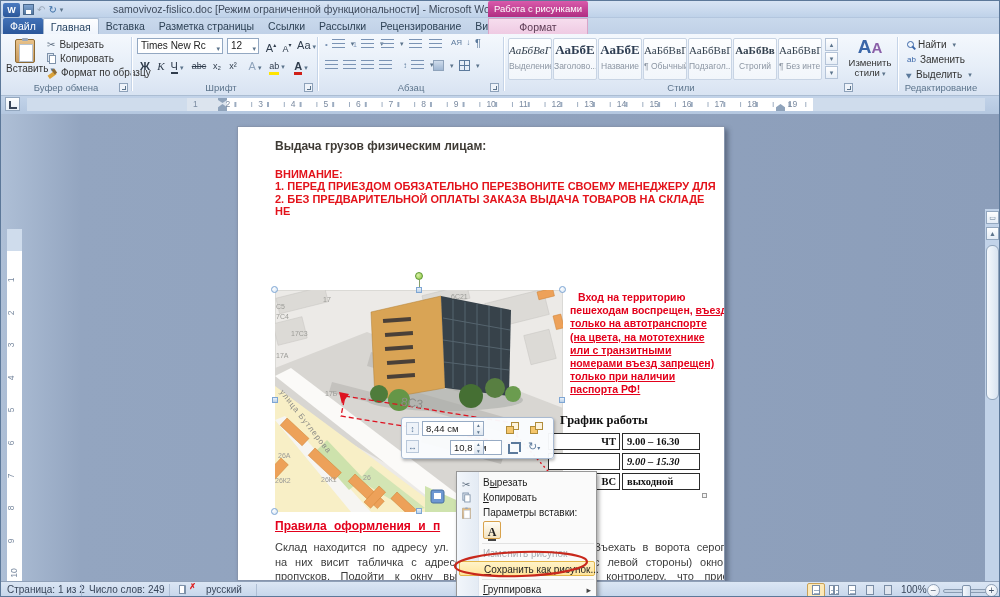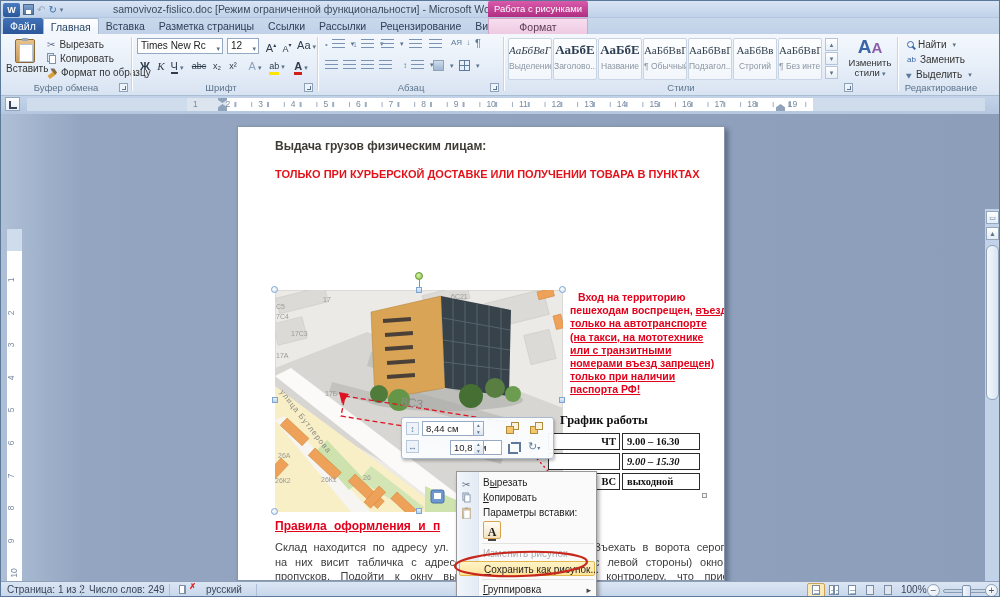--- a/index.html
+++ b/index.html
@@ -322,21 +322,21 @@
     </div>
     <div class="stcell" style="left:642px;">
       <div class="stsample">АаБбВвГ</div>
       <div class="stname">¶ Обычный</div>
     </div>
     <div class="stcell" style="left:687px;">
       <div class="stsample">АаБбВвГ</div>
       <div class="stname">Подзагол...</div>
     </div>
     <div class="stcell" style="left:732px;">
-      <div class="stsample" style="font-weight:normal;">АаБбВв</div>
+      <div class="stsample" style="font-weight:bold;">АаБбВв</div>
       <div class="stname">Строгий</div>
     </div>
     <div class="stcell" style="left:777px;">
       <div class="stsample">АаБбВвГ</div>
       <div class="stname">¶ Без инте...</div>
     </div>
     <div class="stscroll" style="left:824px;top:4px;">▴</div>
     <div class="stscroll" style="left:824px;top:18px;">▾</div>
     <div class="stscroll" style="left:824px;top:32px;">▾</div>
     <div class="rbt" style="left:846px;top:3px;display:block;text-align:center;width:46px;">
@@ -409,21 +409,23 @@
           <span style="top: 274.2px;">8</span>
           <span style="top: 306.8px;">9</span>
           <span style="top: 339.4px;">10</span>
         </div>
     </div>
 
     <div class="page">
       <div class="abs doc-heading">Выдача грузов физическим лицам:</div>
 
       <div class="abs warnblock">
-        <div>ТОЛЬКО ПРИ КУРЬЕРСКОЙ ДОСТАВКЕ ИЛИ ПОЛУЧЕНИИ ТОВАРА В ПУНКТАХ</div>
+        <div>ВНИМАНИЕ:</div>
+        <div>1. ПЕРЕД ПРИЕЗДОМ ОБЯЗАТЕЛЬНО ПЕРЕЗВОНИТЕ СВОЕМУ МЕНЕДЖЕРУ ДЛЯ</div>
+        <div>2. БЕЗ ПРЕДВАРИТЕЛЬНОЙ ОПЛАТЫ ЗАКАЗА ВЫДАЧА ТОВАРОВ НА СКЛАДЕ НЕ</div>
       </div>
 
       <div class="abs map">
         <svg width="288" height="222" viewBox="0 0 288 222">
           <rect x="0" y="0" width="288" height="222" fill="#eceae7" stroke="#c9c9c5" stroke-width="1"></rect>
           <g fill="#dcdad6" stroke="#c8c6c2" stroke-width="0.5">
             <rect x="2" y="2" width="50" height="16" transform="rotate(-14 27 10)"></rect>
             <rect x="148" y="0" width="46" height="14" transform="rotate(-14 171 7)"></rect>
             <rect x="212" y="6" width="60" height="26" transform="rotate(-14 242 19)"></rect>
             <rect x="252" y="42" width="26" height="30" transform="rotate(-14 265 57)"></rect>
@@ -510,21 +512,21 @@
       <div class="hnd hnd-c" style="left:321px;top:381px;"></div>
       <div class="hnd hnd-m" style="left:178px;top:160px;"></div>
       <div class="hnd hnd-m" style="left:34px;top:270px;"></div>
       <div class="hnd hnd-m" style="left:321px;top:270px;"></div>
       <div class="hnd hnd-m" style="left:178px;top:381px;"></div>
 
       <div class="abs redtxt">
         <div class="ind1">Вход на территорию</div>
         <div><span>пешеходам воспрещен, </span><span class="u">въезд</span></div>
         <div class="u">только на автотранспорте</div>
-        <div class="u">(на такси, на мототехнике</div>
+        <div class="u">(на цвета, на мототехнике</div>
         <div class="u">или с транзитными</div>
         <div class="u">номерами въезд запрещен)</div>
         <div class="u">только при наличии</div>
         <div class="u">паспорта РФ!</div>
       </div>
 
       <div class="abs schedtitle">График работы</div>
       <div class="tcell tdays" style="top:306px;">ЧТ</div>
       <div class="tcell thours" style="top:306px;">9.00 – 16.30</div>
       <div class="tcell tdays" style="top:326px;"></div>

